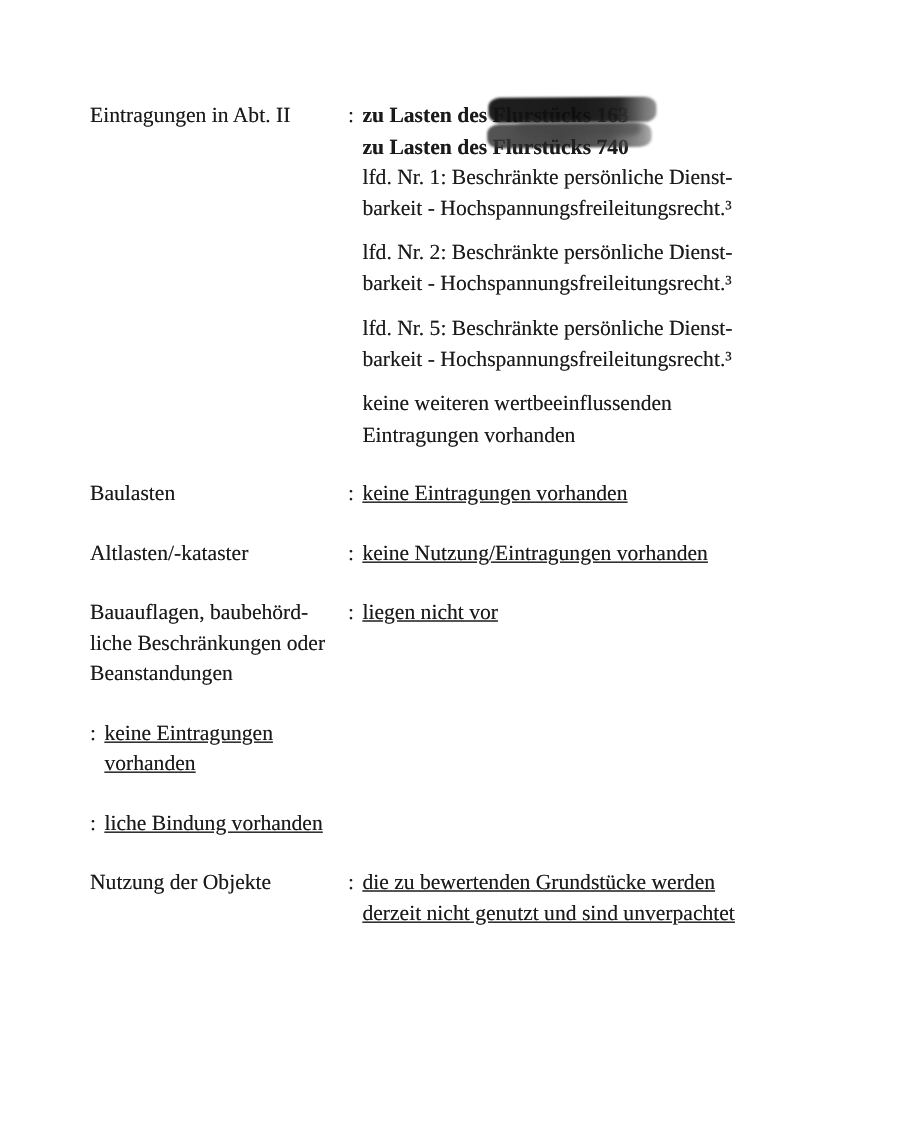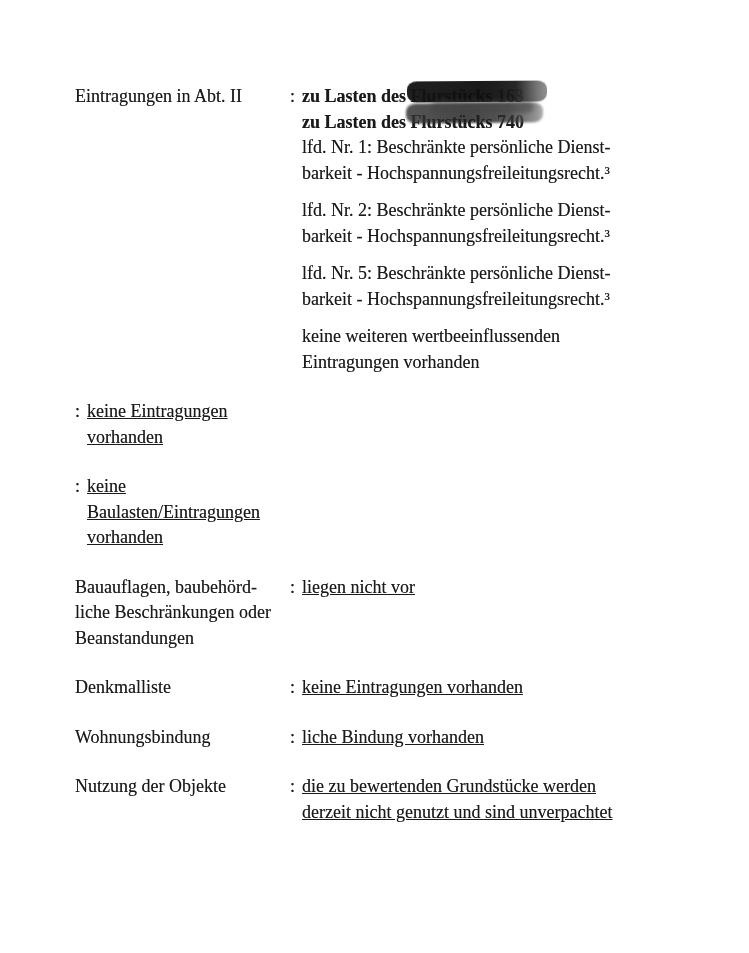--- a/index.html
+++ b/index.html
@@ -93,53 +93,53 @@
         <p class="para">lfd. Nr. 5: Beschränkte persönliche Dienst-
 barkeit - Hochspannungsfreileitungsrecht.³</p>
 
         <p class="para last">keine weiteren wertbeeinflussenden
 Eintragungen vorhanden</p>
       </div>
     </div>
   </div>
 
   <div class="row">
+    <div class="label">Baulasten</div>
     <div class="value">
       <span class="colon">:</span>
       <div class="value-content single">keine Eintragungen vorhanden</div>
     </div>
   </div>
 
   <div class="row">
+    <div class="label">Altlasten/-kataster</div>
     <div class="value">
       <span class="colon">:</span>
-      <div class="value-content single">keine Baulasten/Eintragungen vorhanden</div>
+      <div class="value-content single">keine Nutzung/Eintragungen vorhanden</div>
     </div>
   </div>
 
   <div class="row">
     <div class="label">Bauauflagen, baubehörd-
 liche Beschränkungen oder
 Beanstandungen</div>
     <div class="value">
       <span class="colon">:</span>
       <div class="value-content single">liegen nicht vor</div>
     </div>
   </div>
 
   <div class="row">
-    <div class="label">Denkmalliste</div>
     <div class="value">
       <span class="colon">:</span>
       <div class="value-content single">keine Eintragungen vorhanden</div>
     </div>
   </div>
 
   <div class="row">
-    <div class="label">Wohnungsbindung</div>
     <div class="value">
       <span class="colon">:</span>
       <div class="value-content single">liche Bindung vorhanden</div>
     </div>
   </div>
 
   <div class="row">
     <div class="label">Nutzung der Objekte</div>
     <div class="value">
       <span class="colon">:</span>

